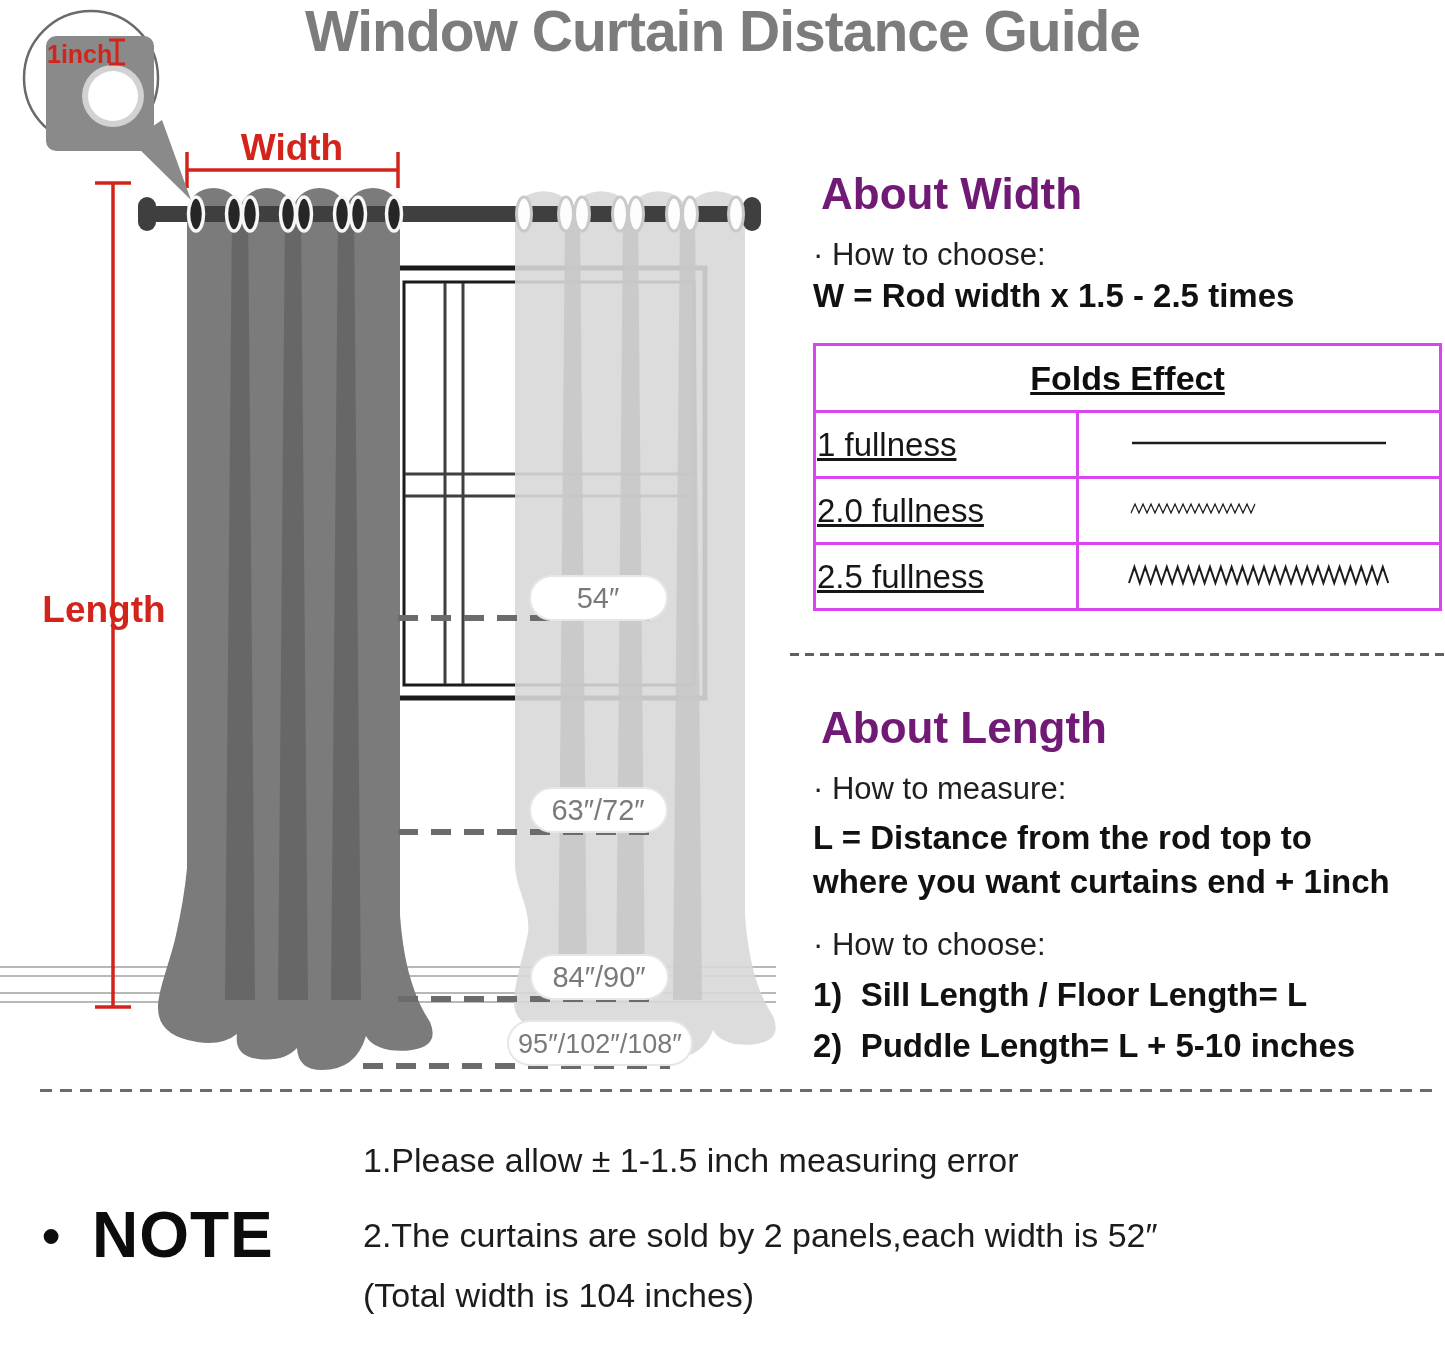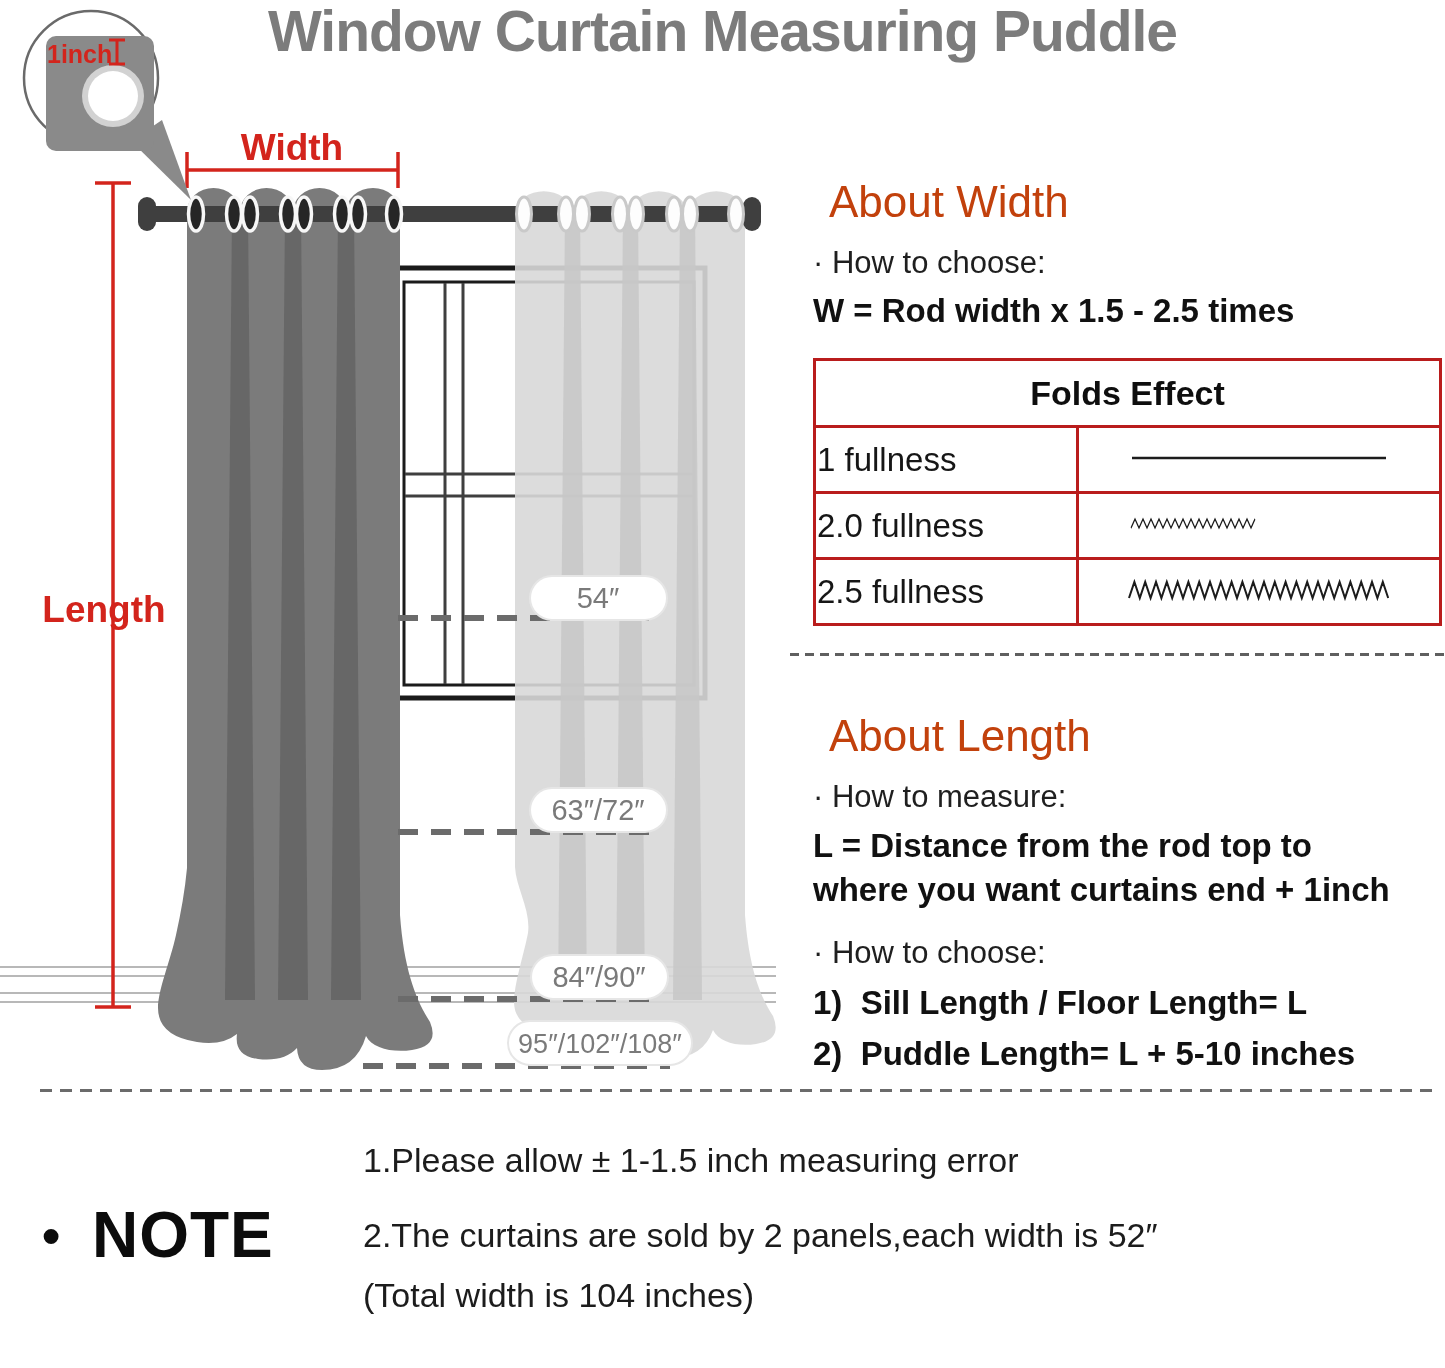--- a/index.html
+++ b/index.html
@@ -8,27 +8,27 @@
 
   
   .title-block{position:absolute;top:2px;left:0;width:1445px;text-align:center;}
   .main-title{font-size:57px;font-weight:700;color:#7c7c7c;letter-spacing:-1px;line-height:1.05;}
   .reflect-wrap{position:relative;height:60px;overflow:hidden;}
   .reflect-fade{position:absolute;left:0;top:0;width:100%;height:100%;
                 background:linear-gradient(to bottom, rgba(255,255,255,.35) 0%, #ffffff 72%);}
 
   
   .col-right{position:absolute;left:813px;top:162px;width:632px;}
-  .sec-heading{font-size:44px;font-weight:400;color:#c2410c;margin:16px;line-height:1.1;}
+  .sec-heading{font-size:44px;font-weight:700;color:#701a75;margin:8px;line-height:1.1;}
   .bullet-line{font-size:31px;color:#1f1f1f;margin:18px 0 0 0;line-height:1.2;}
-  .formula{font-size:33px;font-weight:700;color:#111;margin:8px 0 0 0;line-height:1.3;}
+  .formula{font-size:33px;font-weight:700;color:#111;margin:1px 0 0 0;line-height:1.3;}
   .num-item{font-size:33px;font-weight:700;color:#111;margin:10px 0 0 0;line-height:1.35;white-space:pre-wrap;}
 
   table.folds{border-collapse:collapse;margin-top:26px;width:629px;}
-  table.folds th, table.folds td{border:3px solid #b91c1c;}
+  table.folds th, table.folds td{border:3px solid #d946ef;text-decoration:underline;}
   table.folds th{font-size:34px;font-weight:700;height:62px;text-align:center;color:#0e0e0e;}
   td.fold-label{font-size:33px;color:#161616;width:263px;height:61px;font-weight:400;}
   td.fold-vis{width:360px;text-align:center;vertical-align:middle;}
 
   .dashed-sep-right{position:absolute;left:790px;top:653px;width:654px;height:3px;
      background:repeating-linear-gradient(90deg,#5f5f5f 0 9px,transparent 9px 15px);}
   .about-length{position:absolute;left:813px;top:696px;width:640px;}
   .measure-line{font-size:33px;font-weight:700;color:#111;margin:0;line-height:1.34;}
 
   
@@ -43,21 +43,21 @@
   .note-item.n3{margin-top:24px;}
 
   svg text{font-family:"Liberation Sans", sans-serif;}
 </style>
 </head>
 <body>
 
 <div id="page">
 
   <div class="title-block">
-    <div class="main-title">Window Curtain Measuring Puddle</div>
+    <div class="main-title">Window Curtain Distance Guide</div>
     <div class="reflect-wrap">
 
       <div class="reflect-fade"></div>
     </div>
   </div>
 
   <svg style="position:absolute;left:0;top:0;" width="800" height="1110" viewBox="0 0 800 1110">
     <defs>
       <clipPath id="clip-dark">
         <path d="M 187 212 A 26.5 24 0 0 1 240 212 A 26.5 24 0 0 1 293 212 A 26.5 24 0 0 1 346 212 A 27 24 0 0 1 400 212

